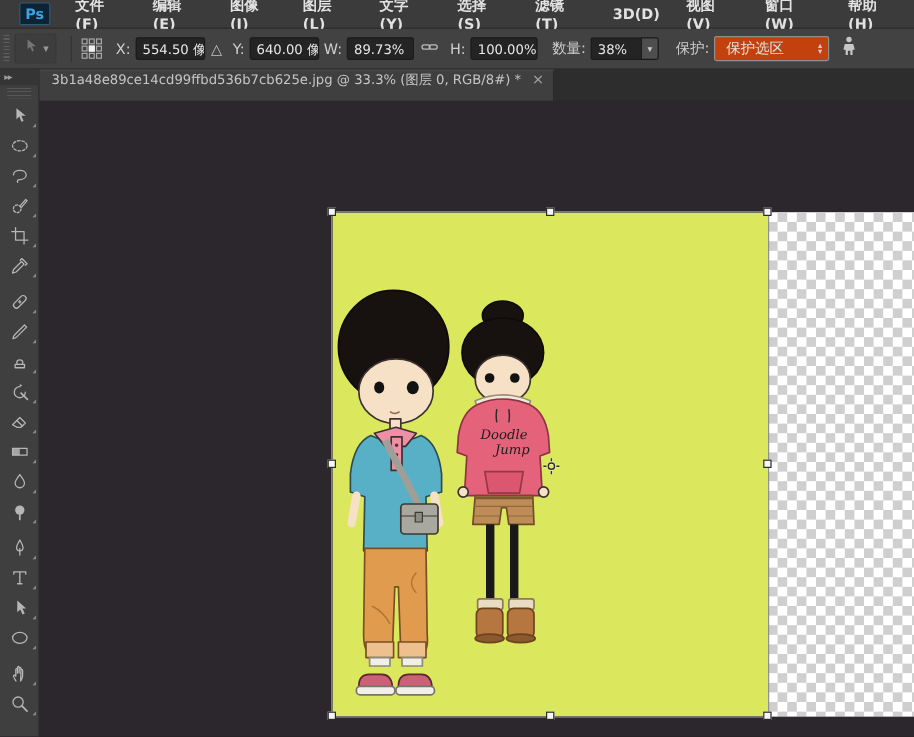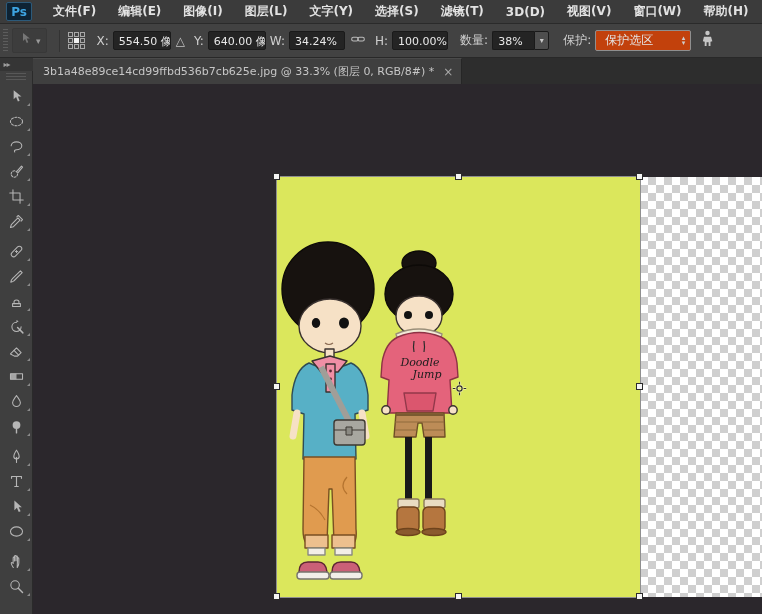--- a/index.html
+++ b/index.html
@@ -10,21 +10,21 @@
     font-family:"DejaVu Sans","Liberation Sans",sans-serif;
     -webkit-font-smoothing:antialiased;
   }
   
   .menubar {
     position:absolute; left:0; top:0; width:762px; height:24px;
     background:#3b3b3b; border-bottom:1px solid #2a2a2a;
     display:flex; align-items:center; gap:0;
   }
   .ps-logo {
-    width:26px; height:19px; margin:0 10px 0 6px; border-radius:2px;
+    width:26px; height:19px; margin:0 10px 0 16px; border-radius:2px;
     background:#0e2334; border:1px solid #2c5a7a;
     color:#3da3e0; font-size:12px; font-weight:bold;
     display:flex; align-items:center; justify-content:center;
   }
   .menu-item {
     color:#e2e2e2; font-size:12px; padding:0 11px; height:24px;
     display:flex; align-items:center; cursor:default;
   }
   
   .optionsbar {
@@ -73,21 +73,21 @@
   }
   .spinner { display:flex; flex-direction:column; line-height:5px; font-size:7px; color:#cdcdcd; }
   .person { margin-left:10px; }
   
   .tabbar {
     position:absolute; left:33px; top:58px; width:729px; height:26px;
     background:#2d2d2d; display:flex; align-items:stretch;
   }
   .doc-tab {
     background:#3f3f3f; border-right:1px solid #262626; border-top:1px solid #4a4a4a;
-    color:#c6c6c6; font-size:11px; display:flex; align-items:center;
+    color:#c6c6c6; font-size:11px; display:flex; align-items:flex-start;
     padding:0 8px 0 10px; gap:9px; max-width:430px;
   }
   .doc-tab .title { white-space:nowrap; overflow:hidden; }
   .doc-tab .close { color:#a9a9a9; font-size:12px; }
   
   .toolbar {
     position:absolute; left:0; top:58px; width:33px; height:556px;
     background:#3f3f3f; border-right:1px solid #2a2a2a;
     display:flex; flex-direction:column; align-items:center;
   }
@@ -171,21 +171,21 @@
       <span></span>
         <span></span>
         <span></span>
     </div>
     <span class="opt-label">X:</span>
     <div class="field f-x">554.50 像素</div>
     <span class="delta">△</span>
     <span class="opt-label">Y:</span>
     <div class="field f-y">640.00 像素</div>
     <span class="opt-label">W:</span>
-    <div class="field f-w">34.24%</div>
+    <div class="field f-w">89.73%</div>
     <span class="link-icon">
       <svg width="16" height="14" viewBox="0 0 24 20">
           <g fill="none" stroke="#bcbcbc" stroke-width="1.6">
             <rect x="2.5" y="7.5" width="10" height="5.5" rx="2.7"></rect>
             <rect x="11.5" y="7.5" width="10" height="5.5" rx="2.7"></rect>
           </g>
         </svg>
     </span>
     <span class="opt-label">H:</span>
     <div class="field f-h">100.00%</div>

